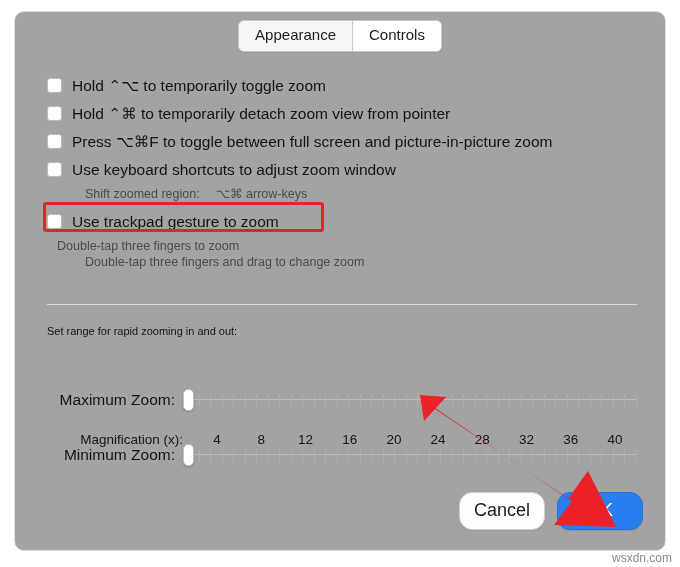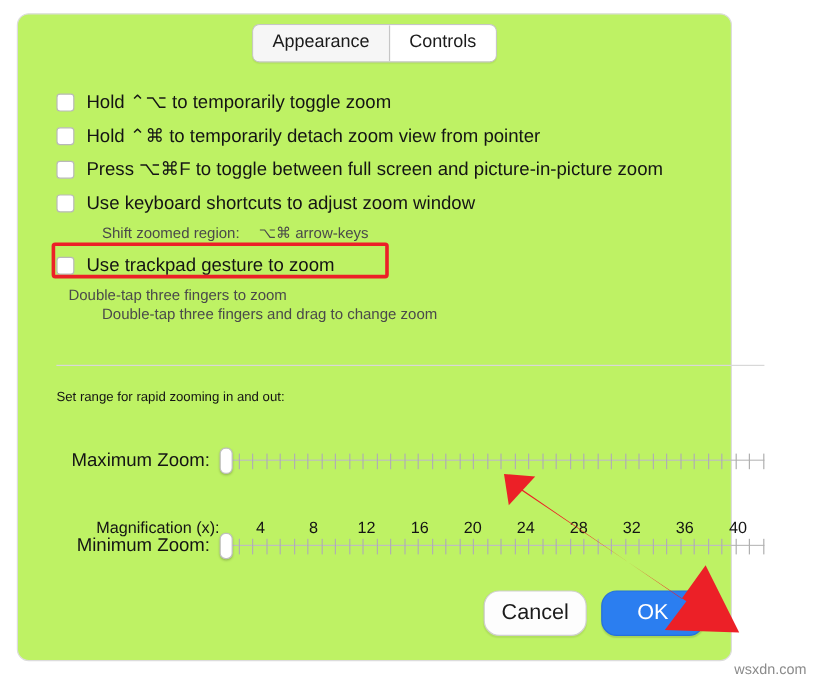--- a/index.html
+++ b/index.html
@@ -11,23 +11,23 @@
     width: 680px;
     height: 567px;
     font-family: "Liberation Sans", sans-serif;
     position: relative;
     overflow: hidden;
   }
   .dialog {
     position: absolute;
     left: 14px;
     top: 11px;
-    width: 596px;
+    width: 652px;
     height: 540px;
-    background: #bef264;
+    background: #a3a3a3;
     border: 1px solid #dcdcdc;
     border-radius: 10px;
     box-sizing: border-box;
   }
   
   .tabs {
     position: absolute;
     left: 50%;
     transform: translateX(-50%);
     top: 8px;
@@ -124,21 +124,21 @@
     color: #141414;
   }
   
   .slider-row {
     position: absolute;
     left: 32px;
     width: 590px;
     display: flex;
     align-items: center;
   }
-  .slider-row.max { top: 361px; align-items: center; }
+  .slider-row.max { top: 377px; align-items: center; }
   .slider-row.min { top: 432px; }
   .slider-label {
     font-size: 15.5px;
     color: #141414;
     width: 140px;
     text-align: right;
     padding-right: 12px;
     box-sizing: border-box;
   }
   .track {

